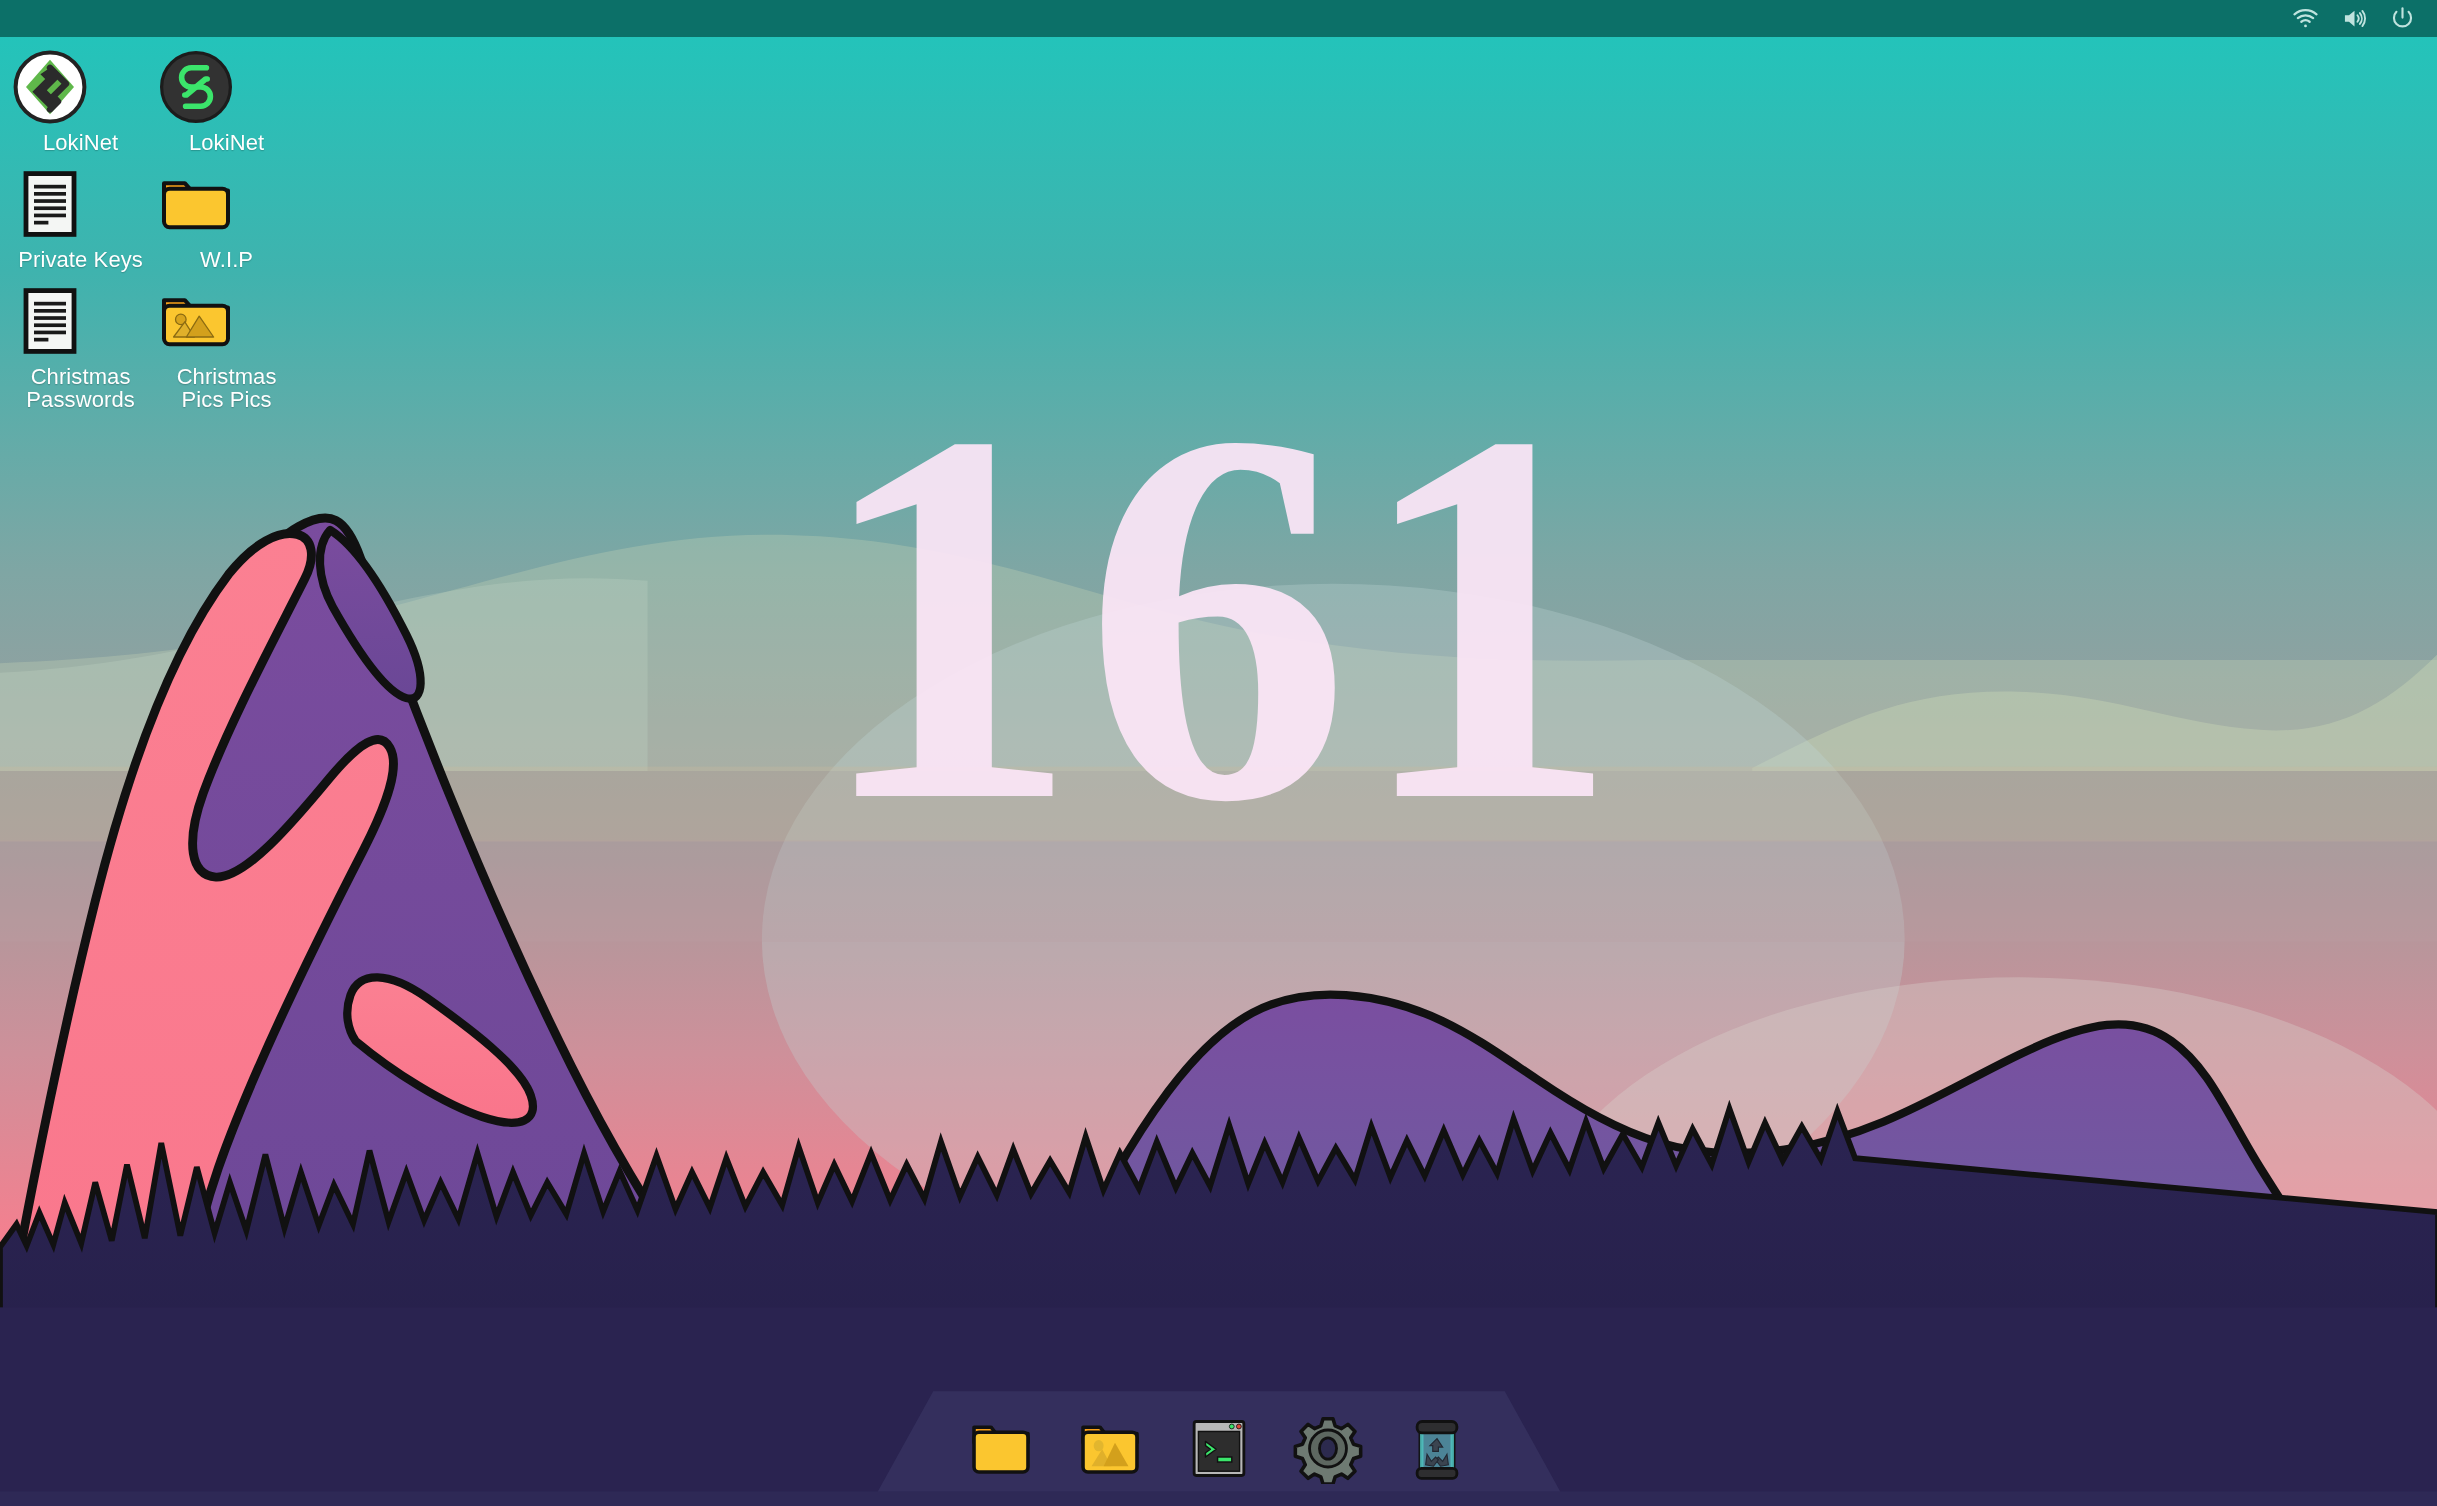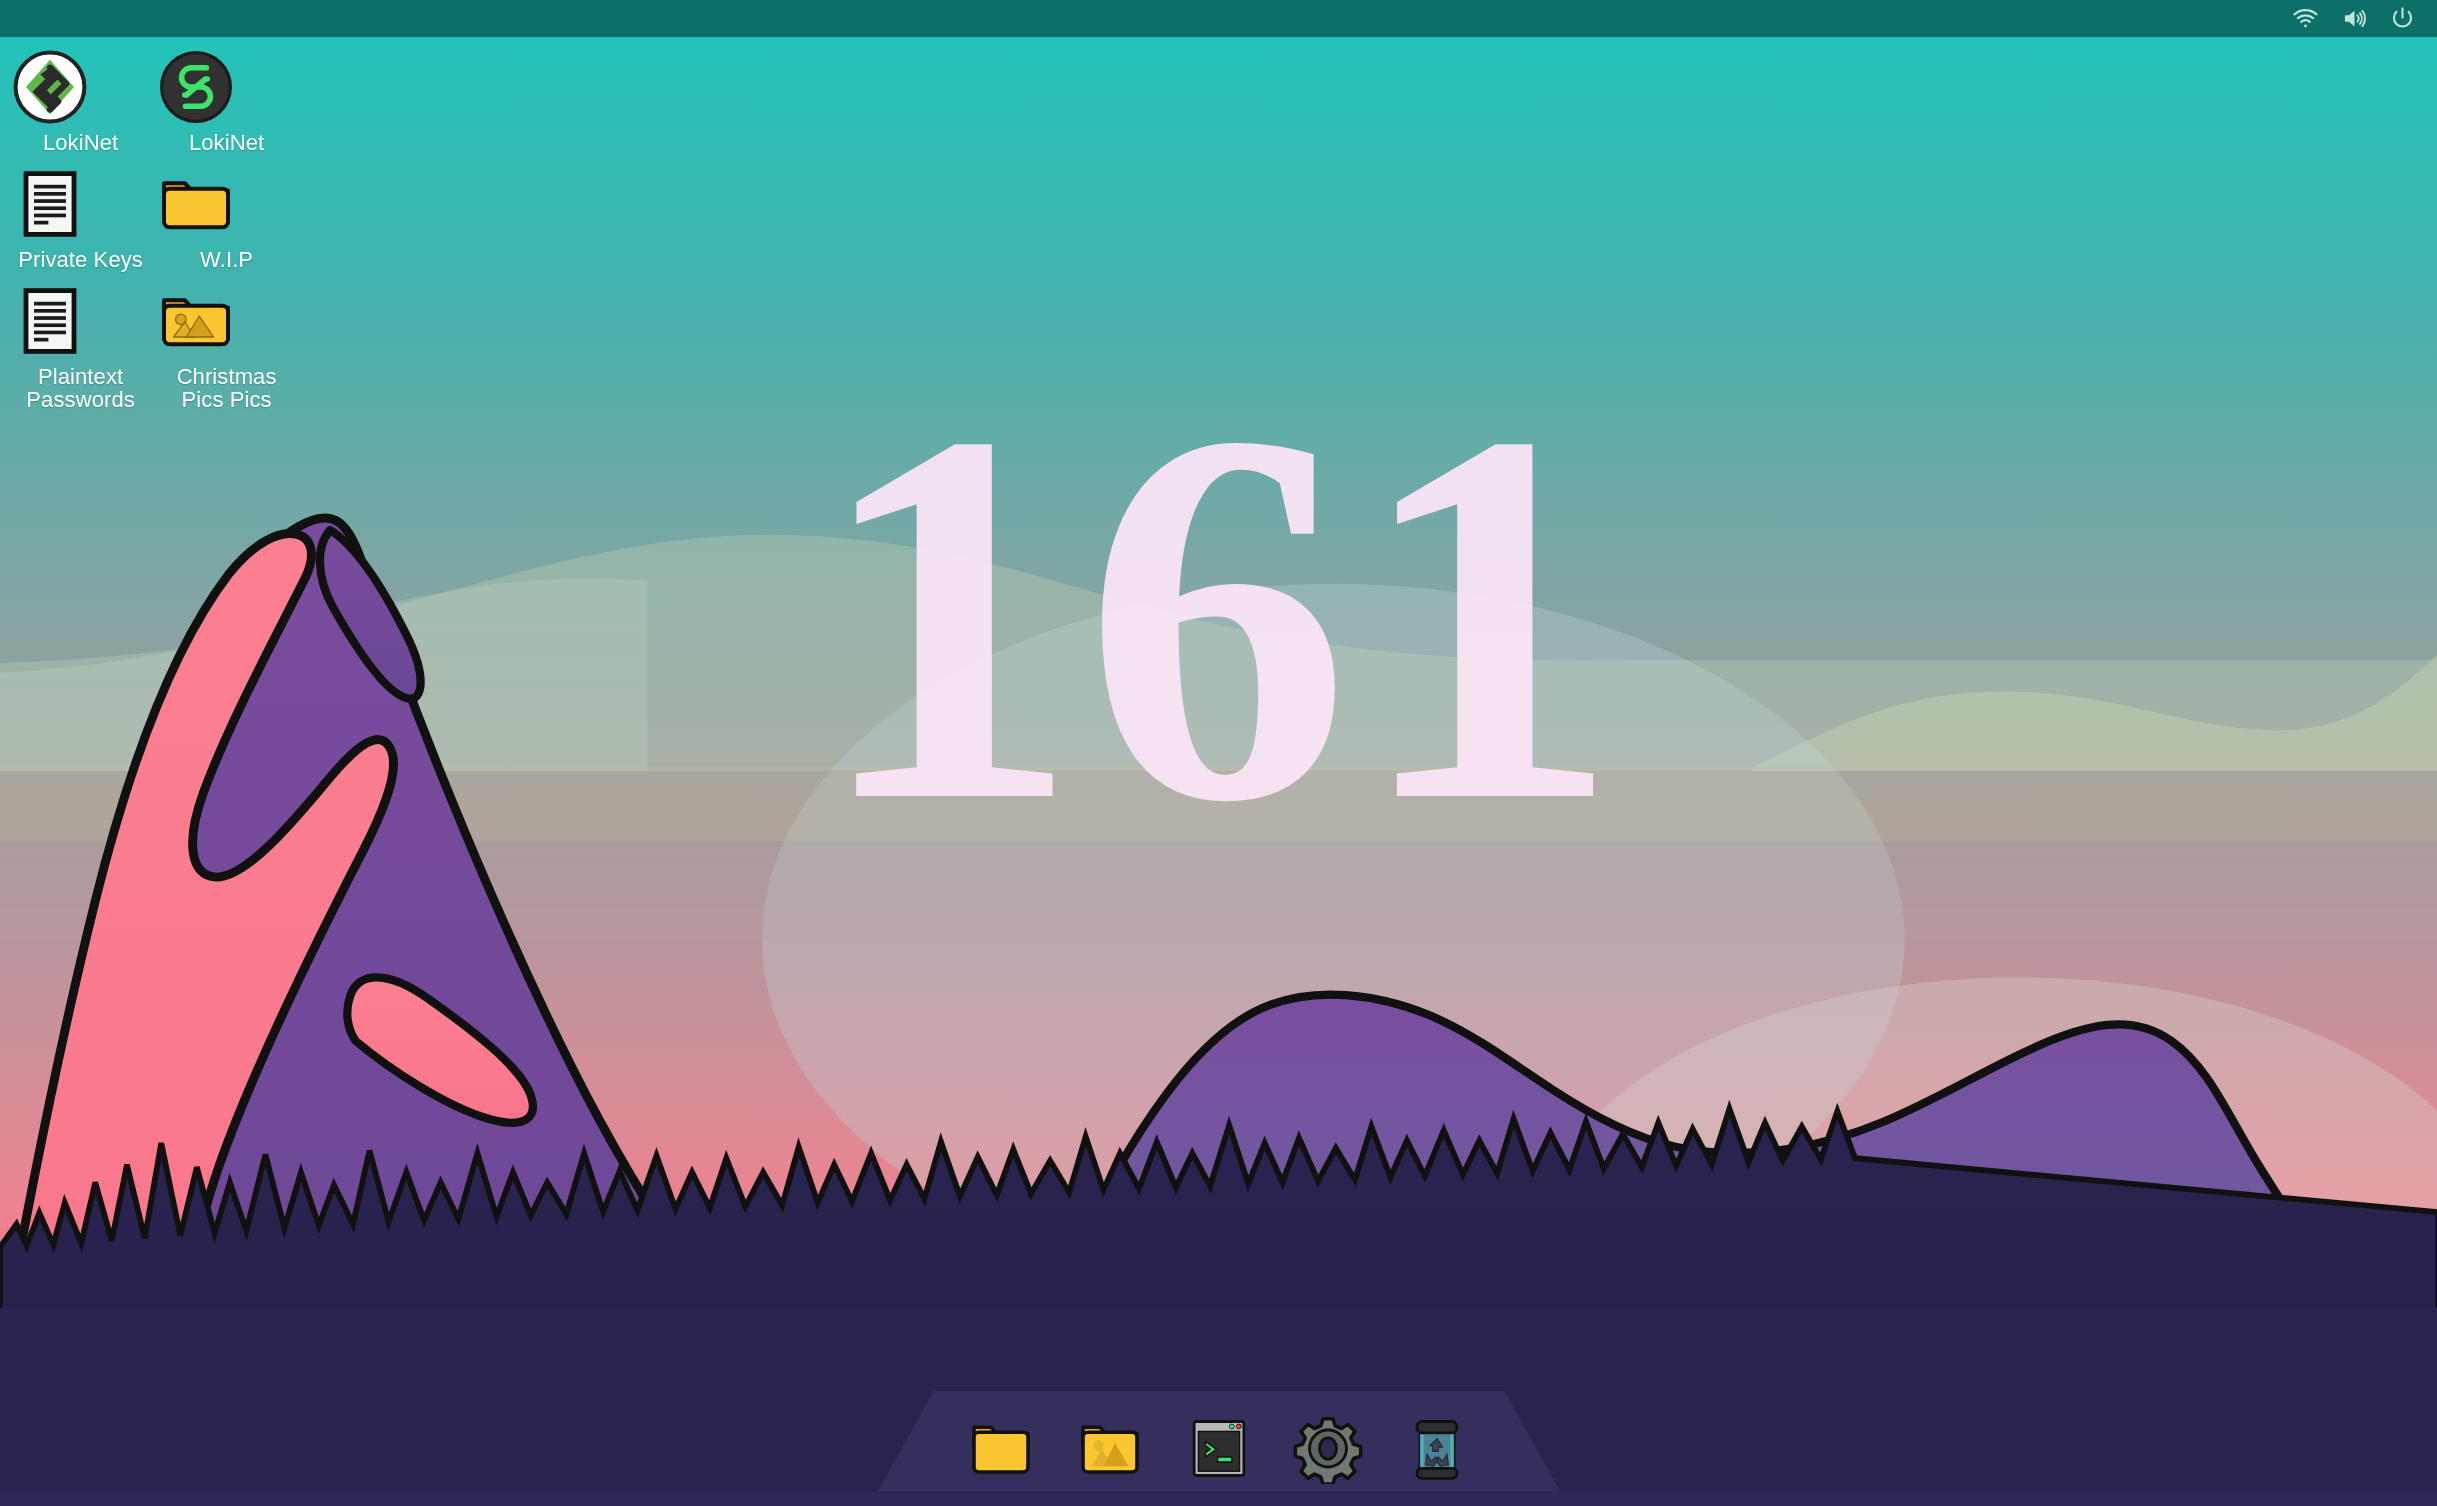--- a/index.html
+++ b/index.html
@@ -261,21 +261,21 @@
           <g fill="#1A1A1A">
             <rect x="30" y="26" width="40" height="4.6"></rect>
             <rect x="30" y="35" width="40" height="4.6"></rect>
             <rect x="30" y="44" width="40" height="4.6"></rect>
             <rect x="30" y="53" width="40" height="4.6"></rect>
             <rect x="30" y="62" width="40" height="4.6"></rect>
             <rect x="30" y="71" width="18" height="4.6"></rect>
           </g>
         </svg>
       </span>
-      <span class="lbl">Plaintext Passwords</span>
+      <span class="lbl">Christmas Passwords</span>
     </div>
 
     <div class="desk-icon">
       <span class="glyph">
         <svg viewBox="0 0 100 100">
           <path d="M10 24 h26 l8 9 h46 v12 H10 Z" fill="#F9A119" stroke="#111111" stroke-width="5" stroke-linejoin="round"></path>
           <rect x="10" y="31" width="80" height="48" rx="7" fill="#FBC62F" stroke="#111111" stroke-width="5"></rect>
           <circle cx="31" cy="48" r="6.6" fill="#D8A41D" stroke="#8A6A12" stroke-width="1.6"></circle>
           <path d="M22 70 L36 51 L48 70 Z" fill="#E0B02A" stroke="#8A6A12" stroke-width="1.6" stroke-linejoin="round"></path>
           <path d="M38 70 L54 44 L72 70 Z" fill="#D3A01C" stroke="#8A6A12" stroke-width="1.6" stroke-linejoin="round"></path>

